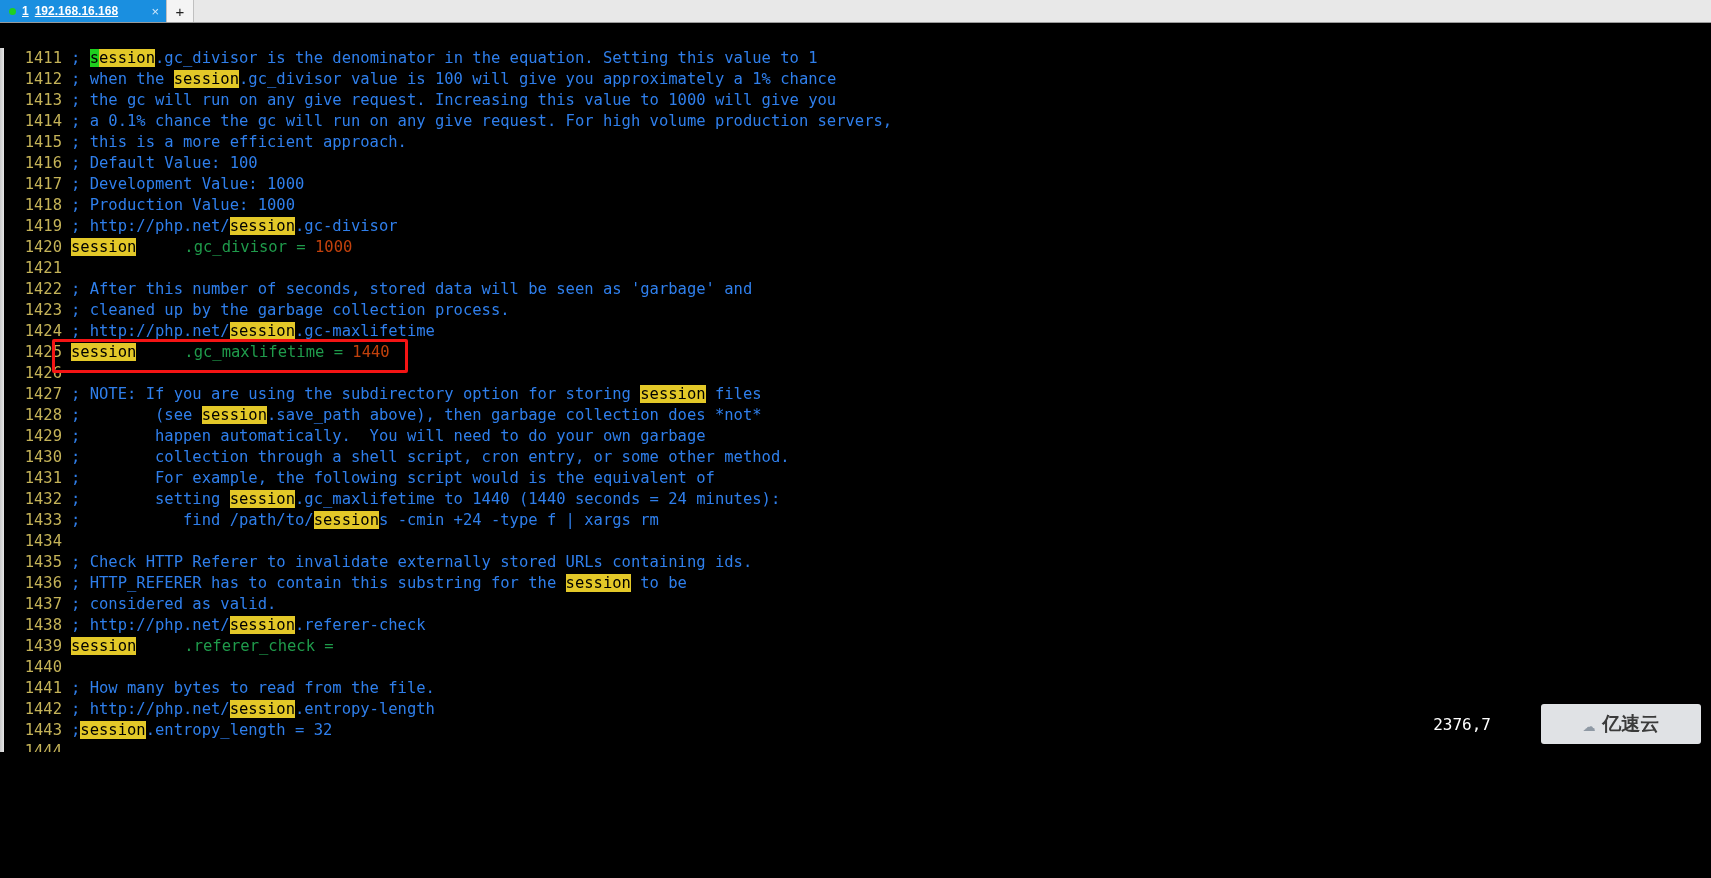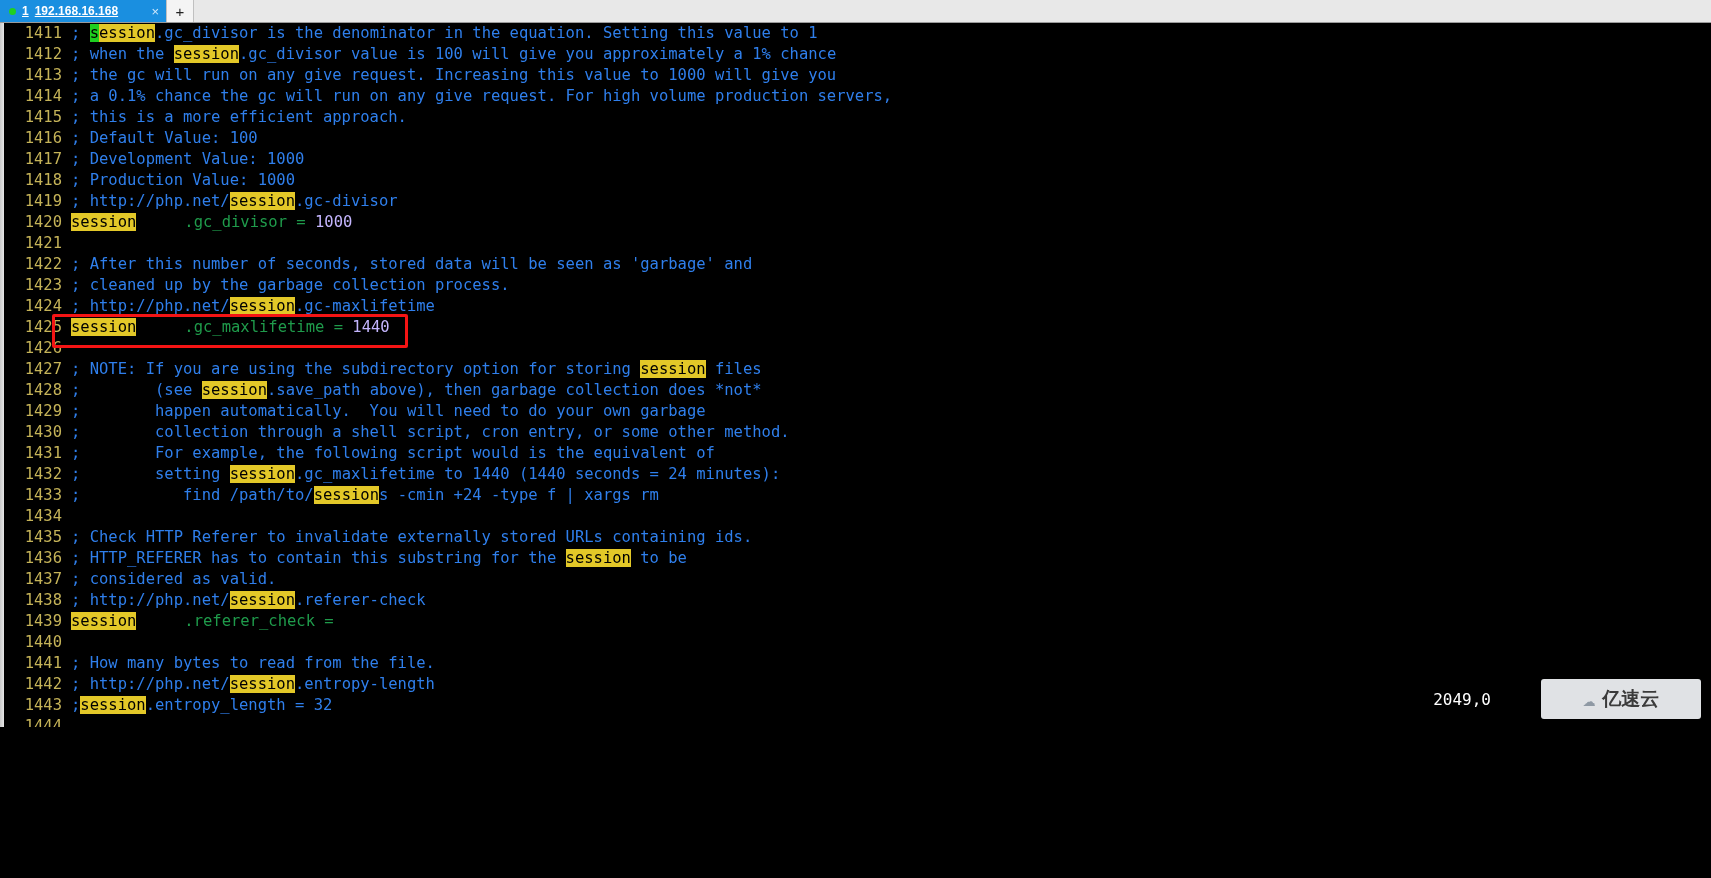--- a/index.html
+++ b/index.html
@@ -14,31 +14,31 @@
   .tab .dot{width:7px;height:7px;border-radius:50%;background:#20d020;flex:0 0 auto;}
   .tab .tnum{text-decoration:underline;}
   .tab .ttitle{white-space:nowrap;text-decoration:underline;}
   .tab .tclose{margin-left:auto;color:#cfe8fb;font-weight:normal;font-size:13px;padding-left:8px;}
   .newtab{width:26px;display:flex;align-items:center;justify-content:center;
           background:#f4f4f4;border-left:1px solid #c0c0c0;border-right:1px solid #c0c0c0;
           color:#222;font-size:15px;font-family:"Liberation Sans",sans-serif;}
   .tabrest{flex:1;background:#e8e8e8;}
 
   
-  .term{position:relative;width:1711px;height:704px;background:#000;overflow:hidden;}
+  .term{position:relative;width:1711px;height:704px;background:#000;overflow:hidden;margin-top:25px;}
   .gutterline{position:absolute;left:0;top:0;width:4px;height:100%;
               background:linear-gradient(to right,#c8c8c8,#e6e6e6);}
   .code{position:absolute;left:6px;top:0;right:0;bottom:0;
         font-size:15.5px;line-height:21px;letter-spacing:0px;white-space:pre;}
   .row{height:21px;}
   .ln{color:#c5b358;display:inline-block;width:56px;text-align:right;}
   .sp{display:inline-block;width:9px;}
   .cm{color:#2f7fec;}          
   .dr{color:#1f9b4b;padding-left:48px;}          
-  .vl{color:#c4b5fd;}          
+  .vl{color:#c2410c;}          
   .hl{background:#e3c828;color:#000000;}   
   .cur{background:#1fcf1f;color:#000000;}  
 
   
   .redbox{position:absolute;border:3px solid #f41414;border-radius:2px;
           pointer-events:none;}
 
   
   .status{position:absolute;color:#ffffff;font-size:16px;}
   .wm{position:absolute;right:10px;bottom:8px;width:160px;height:40px;
@@ -61,19 +61,19 @@
   <div class="tabrest"></div>
 </div>
 
 <div class="term">
   <div class="gutterline"></div>
 
   <div class="code" id="code"><div class="row"><span class="ln">1411</span><span class="sp"></span><span class="cm">; </span><span class="cur">s</span><span class="hl">ession</span><span class="cm">.gc_divisor is the denominator in the equation. Setting this value to 1</span></div><div class="row"><span class="ln">1412</span><span class="sp"></span><span class="cm">; when the </span><span class="hl">session</span><span class="cm">.gc_divisor value is 100 will give you approximately a 1% chance</span></div><div class="row"><span class="ln">1413</span><span class="sp"></span><span class="cm">; the gc will run on any give request. Increasing this value to 1000 will give you</span></div><div class="row"><span class="ln">1414</span><span class="sp"></span><span class="cm">; a 0.1% chance the gc will run on any give request. For high volume production servers,</span></div><div class="row"><span class="ln">1415</span><span class="sp"></span><span class="cm">; this is a more efficient approach.</span></div><div class="row"><span class="ln">1416</span><span class="sp"></span><span class="cm">; Default Value: 100</span></div><div class="row"><span class="ln">1417</span><span class="sp"></span><span class="cm">; Development Value: 1000</span></div><div class="row"><span class="ln">1418</span><span class="sp"></span><span class="cm">; Production Value: 1000</span></div><div class="row"><span class="ln">1419</span><span class="sp"></span><span class="cm">; http://php.net/</span><span class="hl">session</span><span class="cm">.gc-divisor</span></div><div class="row"><span class="ln">1420</span><span class="sp"></span><span class="hl">session</span><span class="dr">.gc_divisor = </span><span class="vl">1000</span></div><div class="row"><span class="ln">1421</span><span class="sp"></span></div><div class="row"><span class="ln">1422</span><span class="sp"></span><span class="cm">; After this number of seconds, stored data will be seen as 'garbage' and</span></div><div class="row"><span class="ln">1423</span><span class="sp"></span><span class="cm">; cleaned up by the garbage collection process.</span></div><div class="row"><span class="ln">1424</span><span class="sp"></span><span class="cm">; http://php.net/</span><span class="hl">session</span><span class="cm">.gc-maxlifetime</span></div><div class="row"><span class="ln">1425</span><span class="sp"></span><span class="hl">session</span><span class="dr">.gc_maxlifetime = </span><span class="vl">1440</span></div><div class="row"><span class="ln">1426</span><span class="sp"></span></div><div class="row"><span class="ln">1427</span><span class="sp"></span><span class="cm">; NOTE: If you are using the subdirectory option for storing </span><span class="hl">session</span><span class="cm"> files</span></div><div class="row"><span class="ln">1428</span><span class="sp"></span><span class="cm">;        (see </span><span class="hl">session</span><span class="cm">.save_path above), then garbage collection does *not*</span></div><div class="row"><span class="ln">1429</span><span class="sp"></span><span class="cm">;        happen automatically.  You will need to do your own garbage</span></div><div class="row"><span class="ln">1430</span><span class="sp"></span><span class="cm">;        collection through a shell script, cron entry, or some other method.</span></div><div class="row"><span class="ln">1431</span><span class="sp"></span><span class="cm">;        For example, the following script would is the equivalent of</span></div><div class="row"><span class="ln">1432</span><span class="sp"></span><span class="cm">;        setting </span><span class="hl">session</span><span class="cm">.gc_maxlifetime to 1440 (1440 seconds = 24 minutes):</span></div><div class="row"><span class="ln">1433</span><span class="sp"></span><span class="cm">;           find /path/to/</span><span class="hl">session</span><span class="cm">s -cmin +24 -type f | xargs rm</span></div><div class="row"><span class="ln">1434</span><span class="sp"></span></div><div class="row"><span class="ln">1435</span><span class="sp"></span><span class="cm">; Check HTTP Referer to invalidate externally stored URLs containing ids.</span></div><div class="row"><span class="ln">1436</span><span class="sp"></span><span class="cm">; HTTP_REFERER has to contain this substring for the </span><span class="hl">session</span><span class="cm"> to be</span></div><div class="row"><span class="ln">1437</span><span class="sp"></span><span class="cm">; considered as valid.</span></div><div class="row"><span class="ln">1438</span><span class="sp"></span><span class="cm">; http://php.net/</span><span class="hl">session</span><span class="cm">.referer-check</span></div><div class="row"><span class="ln">1439</span><span class="sp"></span><span class="hl">session</span><span class="dr">.referer_check =</span></div><div class="row"><span class="ln">1440</span><span class="sp"></span></div><div class="row"><span class="ln">1441</span><span class="sp"></span><span class="cm">; How many bytes to read from the file.</span></div><div class="row"><span class="ln">1442</span><span class="sp"></span><span class="cm">; http://php.net/</span><span class="hl">session</span><span class="cm">.entropy-length</span></div><div class="row"><span class="ln">1443</span><span class="sp"></span><span class="cm">;</span><span class="hl">session</span><span class="cm">.entropy_length = 32</span></div><div class="row"><span class="ln">1444</span><span class="sp"></span></div><div class="row"><span class="ln">1445</span><span class="sp"></span><span class="cm">; Specified here to create the </span><span class="hl">session</span><span class="cm"> id.</span></div></div>
 
   <div class="redbox" id="redbox" style="left: 52px; top: 291px; width: 350px; height: 28px;"></div>
 
-  <div class="status" id="status" style="right: 220px; bottom: 18px;">2049,0</div>
+  <div class="status" id="status" style="right: 220px; bottom: 18px;">2376,7</div>
 
   <div class="wm">
     <span class="cloud">☁</span>
     <span class="wmtxt">亿速云</span>
   </div>
 </div>
 
 </body></html>

